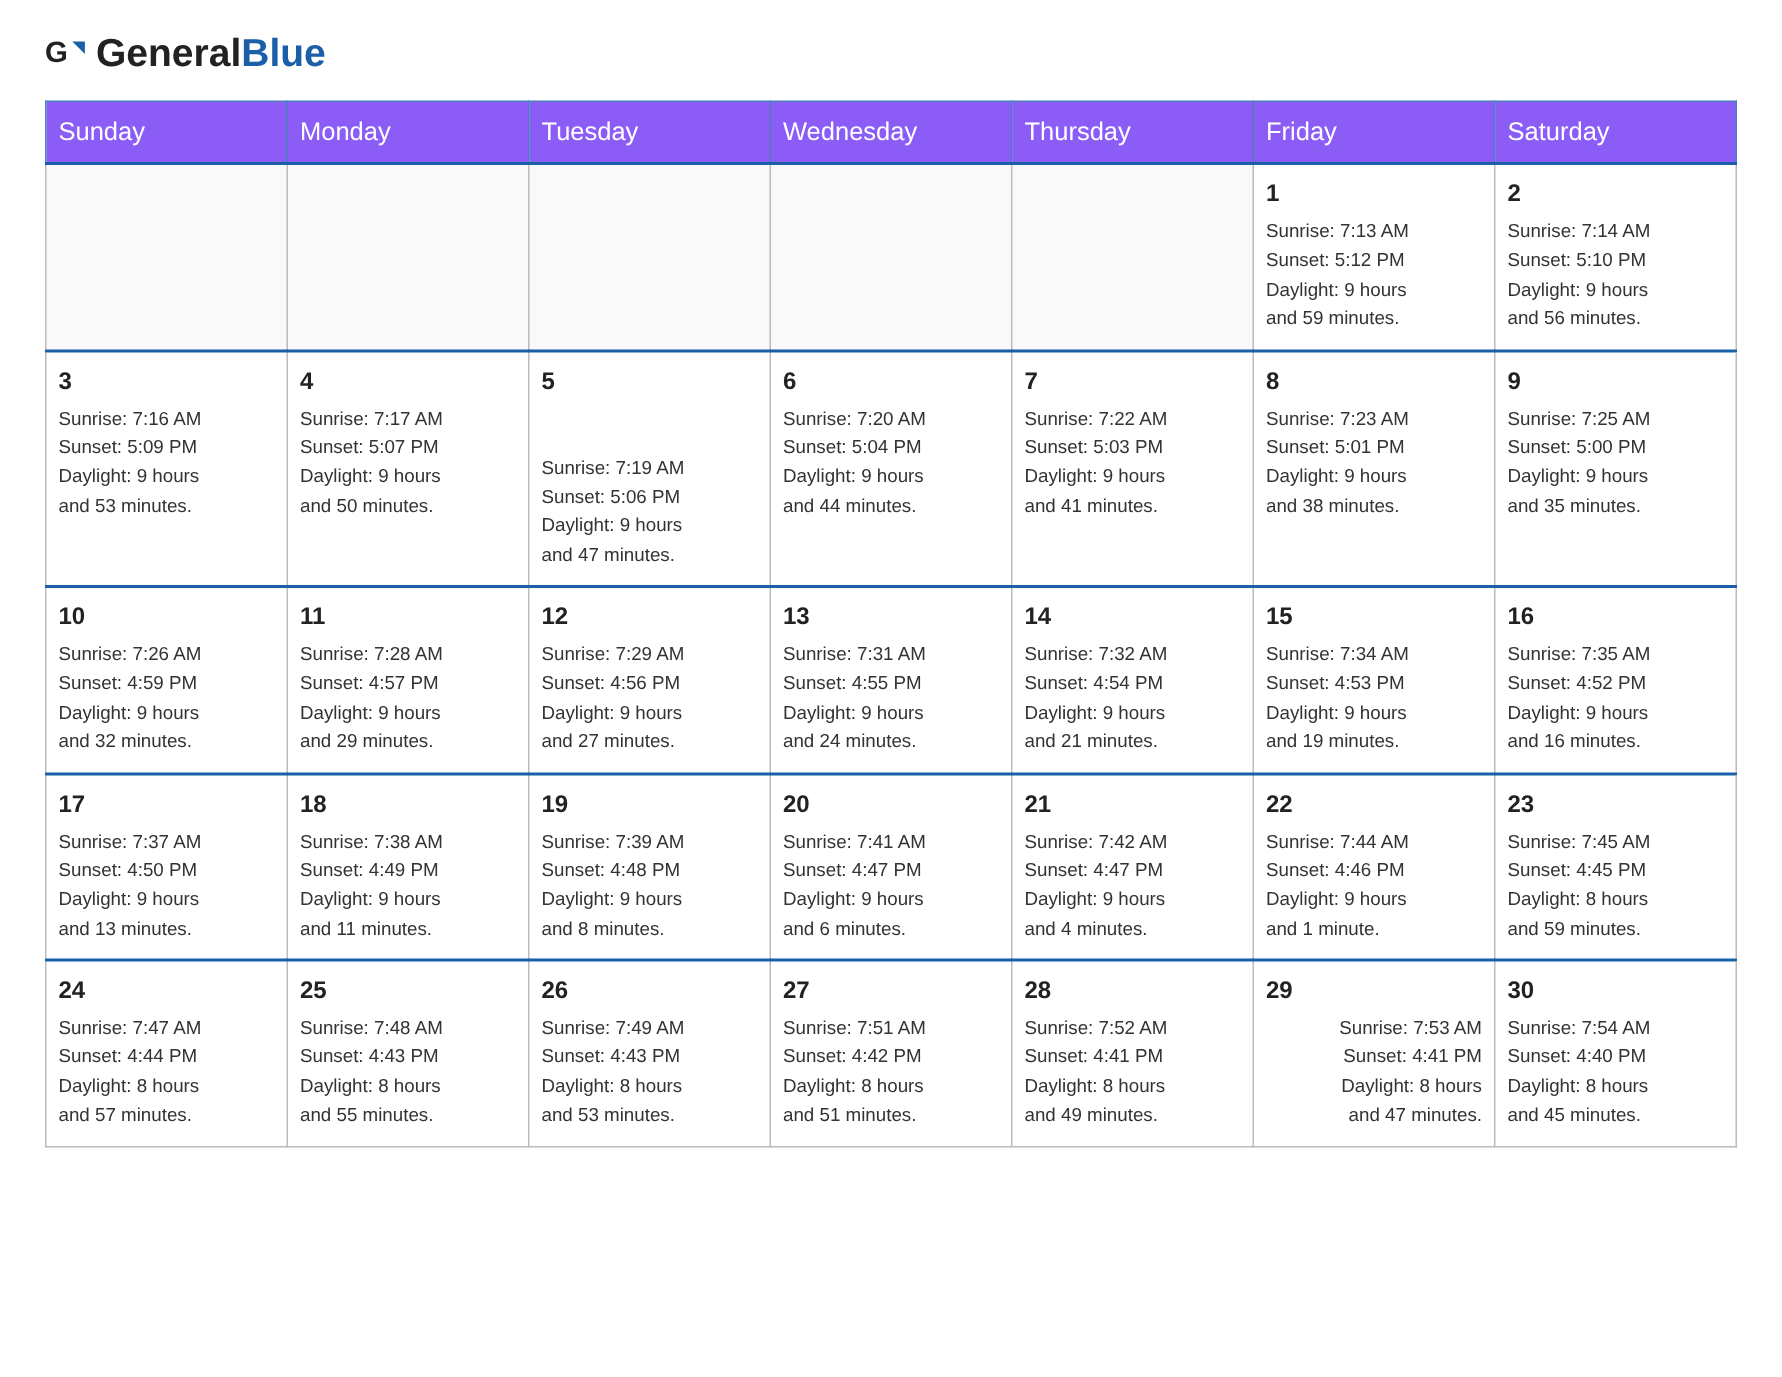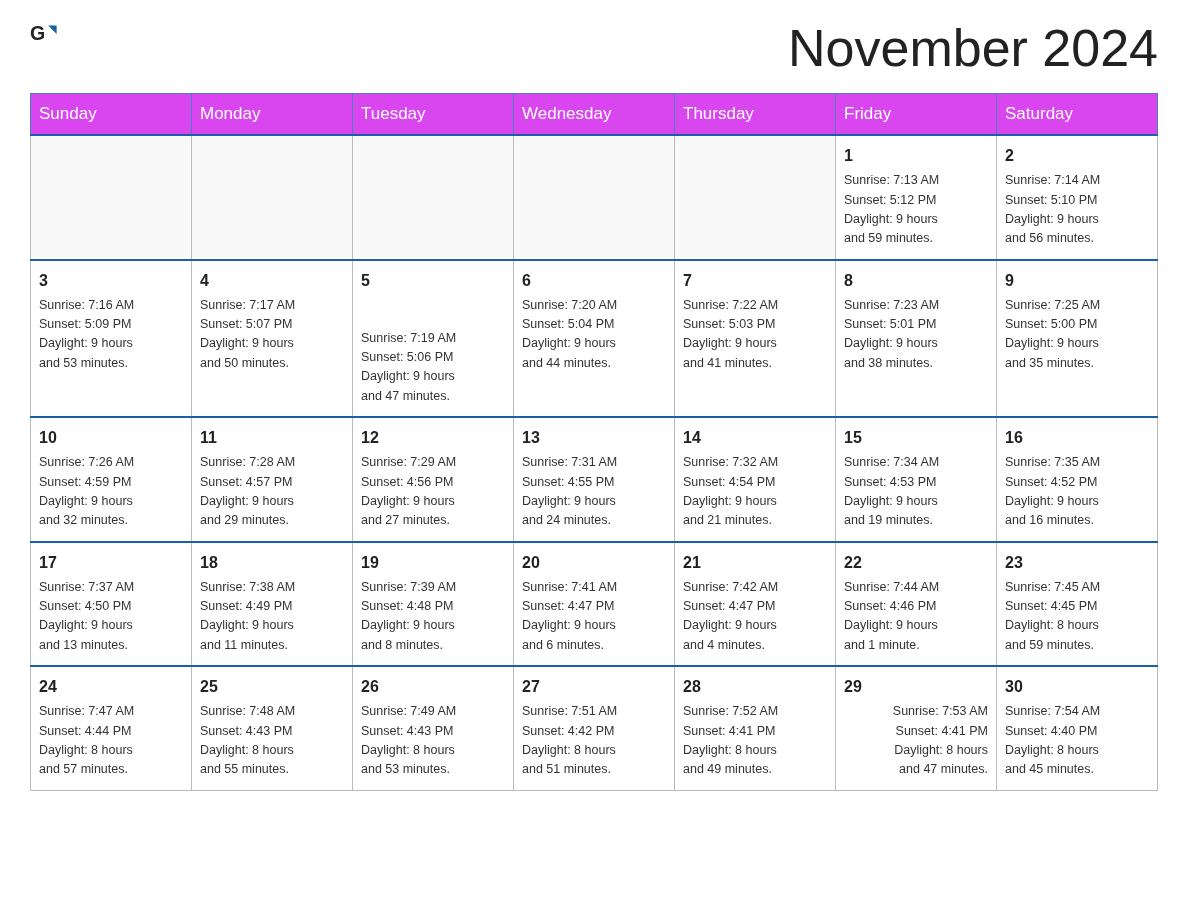--- a/index.html
+++ b/index.html
@@ -49,21 +49,21 @@
       font-size: 22px;
       color: #555;
       margin-top: 4px;
     }
     .calendar-table {
       width: 100%;
       border-collapse: collapse;
       border: 1px solid #aaa;
     }
     .calendar-table thead tr th {
-      background-color: #d946ef;
+      background-color: #8b5cf6;
       color: #fff;
       font-size: 17px;
       font-weight: normal;
       padding: 10px 8px;
       text-align: left;
       border: 1px solid #4a7fc0;
     }
     .calendar-table tbody tr td {
       vertical-align: top;
       padding: 8px 8px 10px 8px;
@@ -95,23 +95,25 @@
   </style>
 </head>
 <body>
 
 <div class="header-area">
   <div class="logo">
     <svg class="logo-icon" viewBox="0 0 40 40" xmlns="http://www.w3.org/2000/svg">
       <text x="0" y="28" font-size="28" font-weight="bold" fill="#222">G</text>
       <polygon points="26,8 38,8 38,20" fill="#1a5fa8"></polygon>
     </svg>
+    <div>
+      <span class="logo-text-general">General</span><span class="logo-text-blue">Blue</span>
+    </div>
   </div>
   <div class="title-area">
-    <div class="month-title">November 2024</div>
   </div>
 </div>
 
 <table class="calendar-table">
   <thead>
     <tr>
       <th>Sunday</th>
       <th>Monday</th>
       <th>Tuesday</th>
       <th>Wednesday</th>

